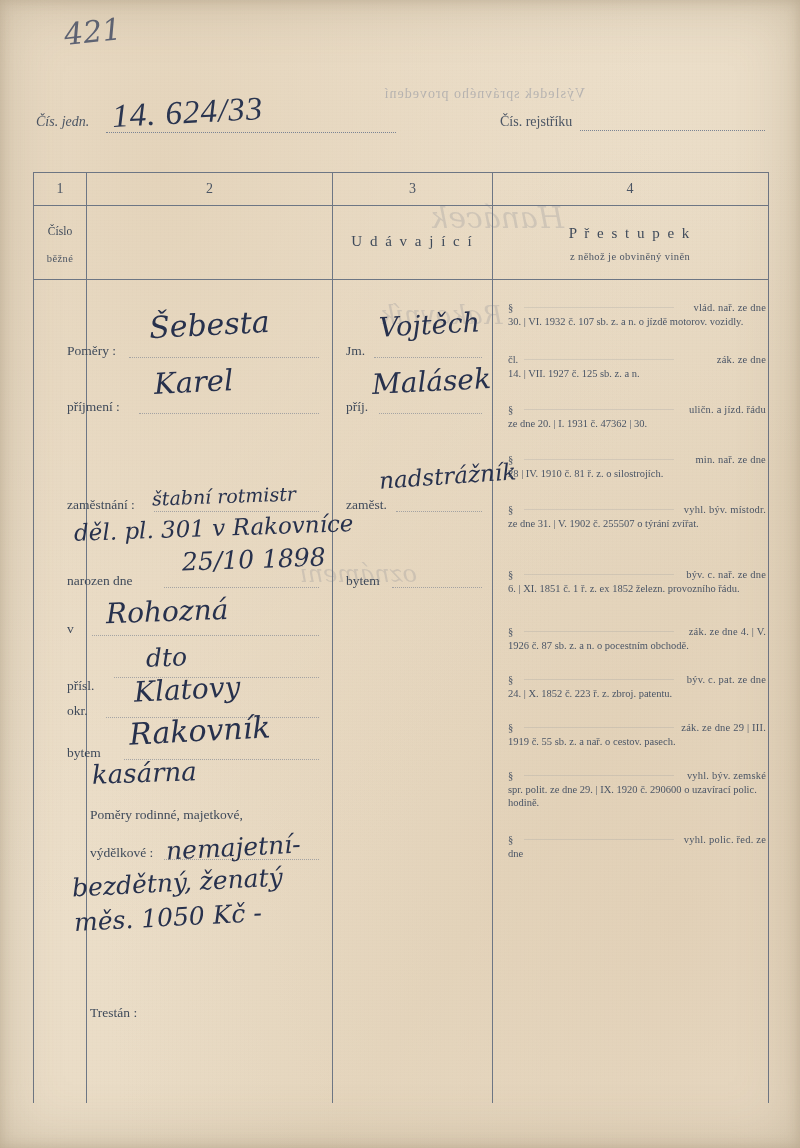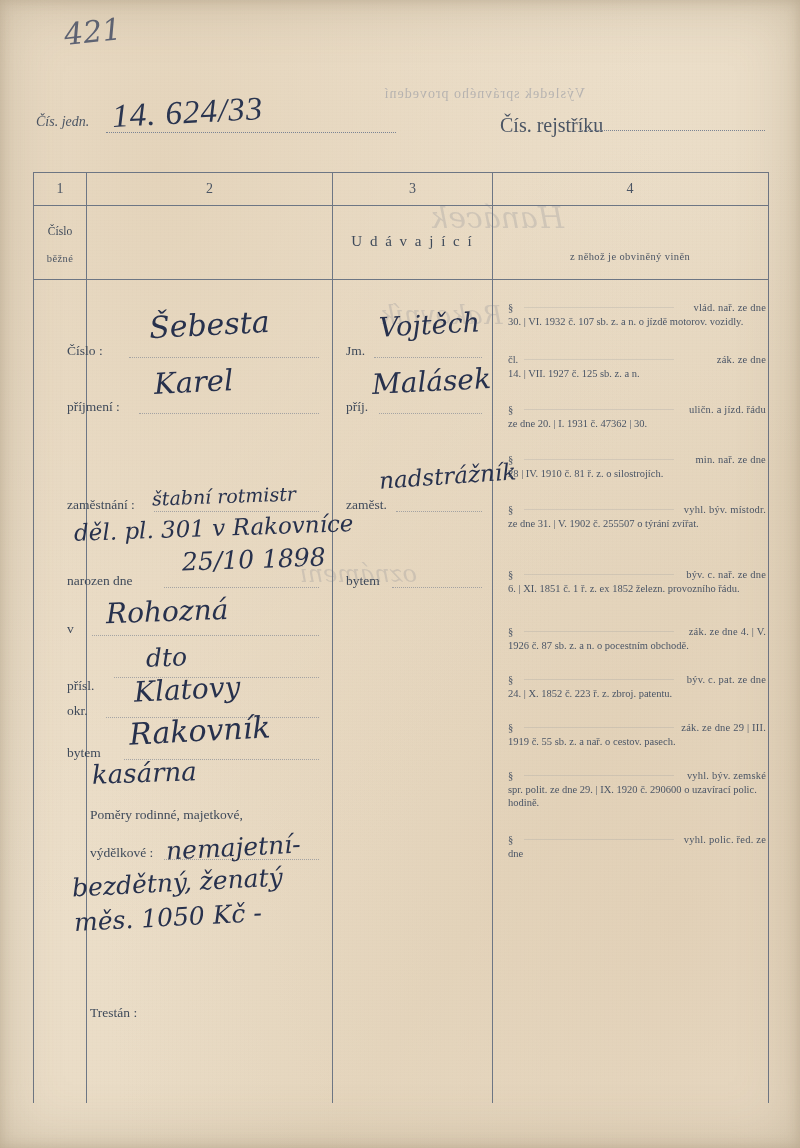--- a/index.html
+++ b/index.html
@@ -80,21 +80,21 @@
     font-size: 33px;
     color: #2a3550;
     font-family: "Liberation Serif", serif;
     font-style: italic;
     transform: rotate(-3deg);
     letter-spacing: 1px;
   }
   .cisrej-label {
     position: absolute;
     left: 500px; top: 114px;
-    font-size: 20px;
+    font-size: 14px;
     color: #4b5564;
   }
   .cisrej-line {
     position: absolute;
     left: 580px; top: 130px;
     width: 185px;
     border-bottom: 1px dotted #7b8494;
   }
 
   
@@ -233,23 +233,24 @@
 
     <div class="colnum" style="left:0; width:52px;">1</div>
     <div class="colnum" style="left:53px; width:245px;">2</div>
     <div class="colnum" style="left:299px; width:159px;">3</div>
     <div class="colnum" style="left:459px; width:274px;">4</div>
 
     <div class="colhead" style="left:0; width:52px; top:52px; font-size:11.5px; letter-spacing:0;">Číslo</div>
     <div class="colsub" style="left:0; width:52px; top:80px;">běžné</div>
 
     <div class="colhead" style="left:299px; width:159px; top:60px;">U d á v a j í c í</div>
+    <div class="colhead" style="left:459px; width:274px; top:52px;">P ř e s t u p e k</div>
     <div class="colsub" style="left:459px; width:274px; top:78px;">z něhož je obviněný viněn</div>
 
-    <div class="f-label" style="left:33px; top:170px;">Číslo :</div>
+    <div class="f-label" style="left:33px; top:170px;">Poměry :</div>
     <div class="dot" style="left:95px; top:184px; width:190px;"></div>
     <div class="hw" style="left:115px; top:134px; font-size:30px; transform:rotate(-3deg);">Šebesta</div>
 
     <div class="f-label" style="left:33px; top:226px;">příjmení :</div>
     <div class="dot" style="left:105px; top:240px; width:180px;"></div>
     <div class="hw" style="left:120px; top:192px; font-size:29px; transform:rotate(-3deg);">Karel</div>
 
     <div class="f-label" style="left:33px; top:324px;">zaměstnání :</div>
     <div class="dot" style="left:120px; top:338px; width:165px;"></div>
     <div class="hw" style="left:118px; top:312px; font-size:19px; transform:rotate(-2deg);">štabní rotmistr</div>

